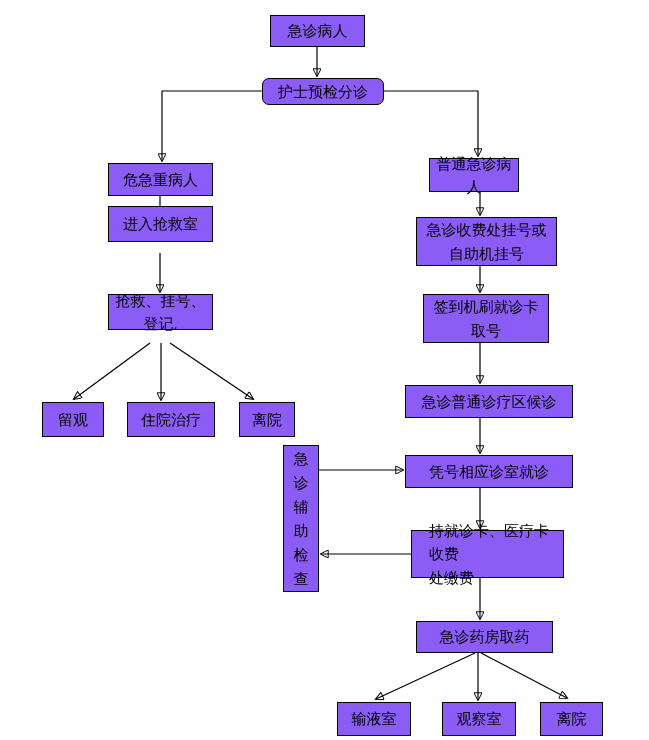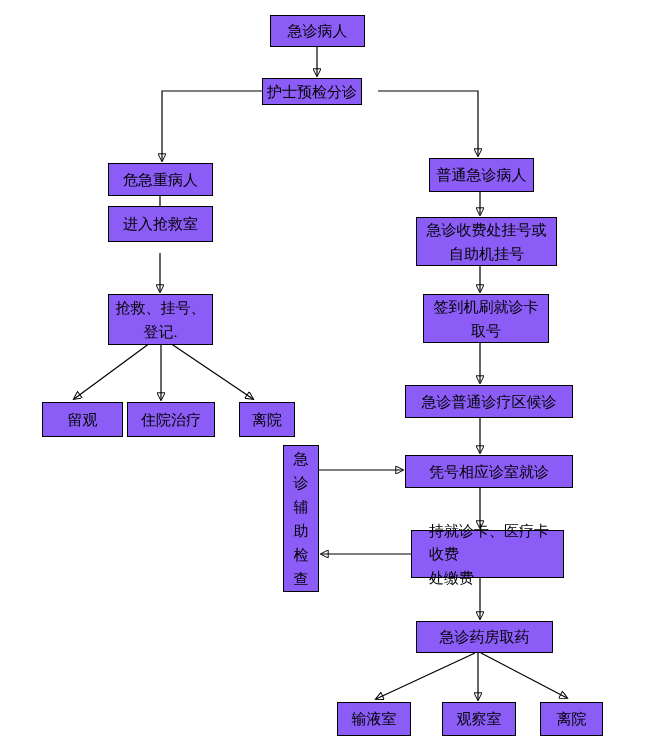--- a/index.html
+++ b/index.html
@@ -77,36 +77,36 @@
     <path d="M480,488 V528" marker-end="url(#arw)"></path>
     <path d="M411,554 H321" marker-end="url(#arw)"></path>
     <path d="M480,578 V619" marker-end="url(#arw)"></path>
     <path d="M475,653 L376,699" marker-end="url(#arw)"></path>
     <path d="M478,653 V700" marker-end="url(#arw)"></path>
     <path d="M481,653 L567,698" marker-end="url(#arw)"></path>
   </svg>
 
   <div class="node" style="left:270px; top:15px; width:95px; height:32px;">急诊病人</div>
 
-  <div class="node" style="left:262px; top:78px; width:100px; height:27px;">护士预检分诊</div>
+  <div class="node" style="left:262px; top:78px; width:122px; height:27px;border-radius:7px;">护士预检分诊</div>
 
   <div class="node" style="left:108px; top:163px; width:105px; height:33px;">危急重病人</div>
 
   <div class="node" style="left:108px; top:206px; width:105px; height:36px;">进入抢救室</div>
 
-  <div class="node" style="left:108px; top:294px; width:105px; height:51px;">抢救、挂号、
+  <div class="node" style="left:108px; top:294px; width:105px; height:36px;">抢救、挂号、
 登记.</div>
 
-  <div class="node" style="left:42px; top:402px; width:81px; height:35px;">留观</div>
+  <div class="node" style="left:42px; top:402px; width:62px; height:35px;">留观</div>
 
   <div class="node" style="left:127px; top:402px; width:88px; height:35px;">住院治疗</div>
 
   <div class="node" style="left:239px; top:402px; width:56px; height:35px;">离院</div>
 
-  <div class="node" style="left:429px; top:158px; width:105px; height:34px;">普通急诊病人</div>
+  <div class="node" style="left:429px; top:158px; width:90px; height:34px;">普通急诊病人</div>
 
   <div class="node" style="left:423px; top:294px; width:126px; height:49px;">签到机刷就诊卡
 取号</div>
 
   <div class="node" style="left:416px; top:217px; width:141px; height:49px;">急诊收费处挂号或
 自助机挂号</div>
 
   <div class="node" style="left:405px; top:385px; width:168px; height:33px;">急诊普通诊疗区候诊</div>
 
   <div class="node" style="left:405px; top:455px; width:168px; height:33px;">凭号相应诊室就诊</div>

